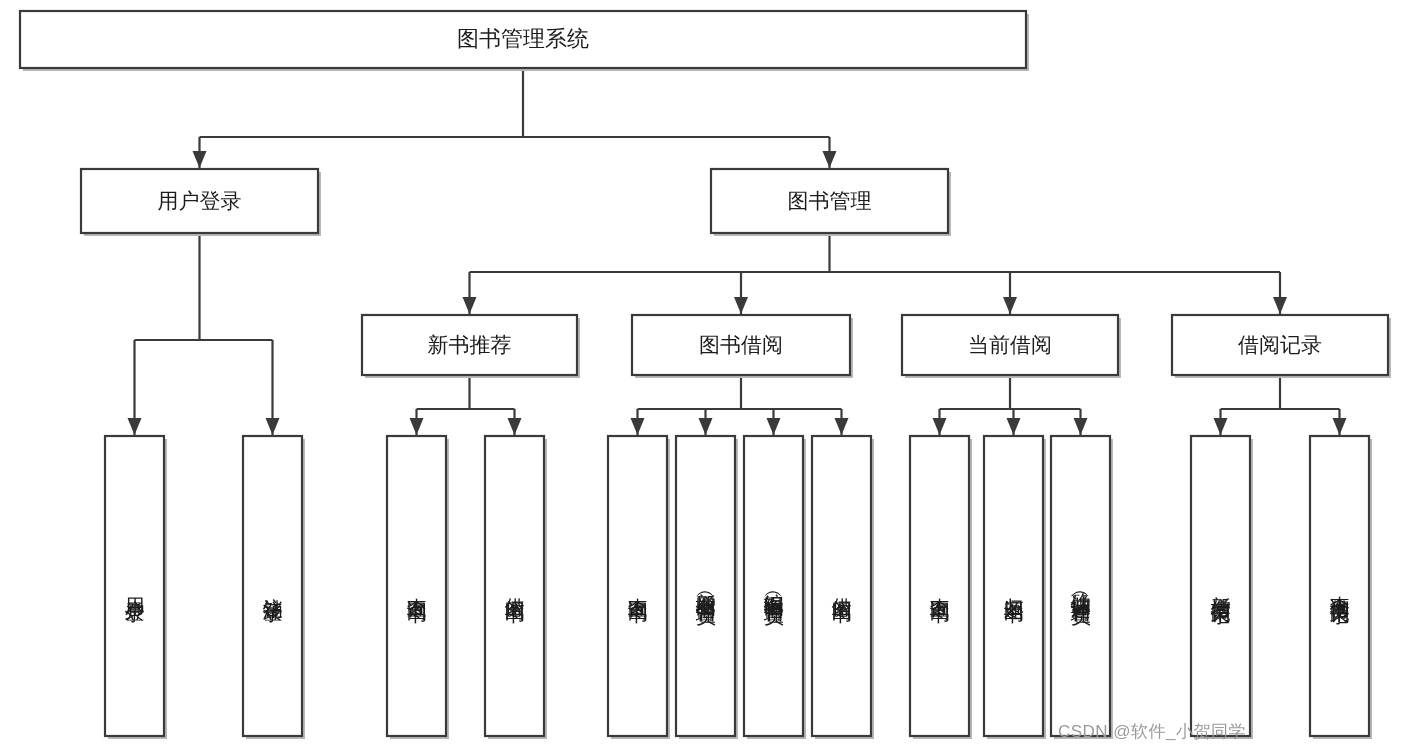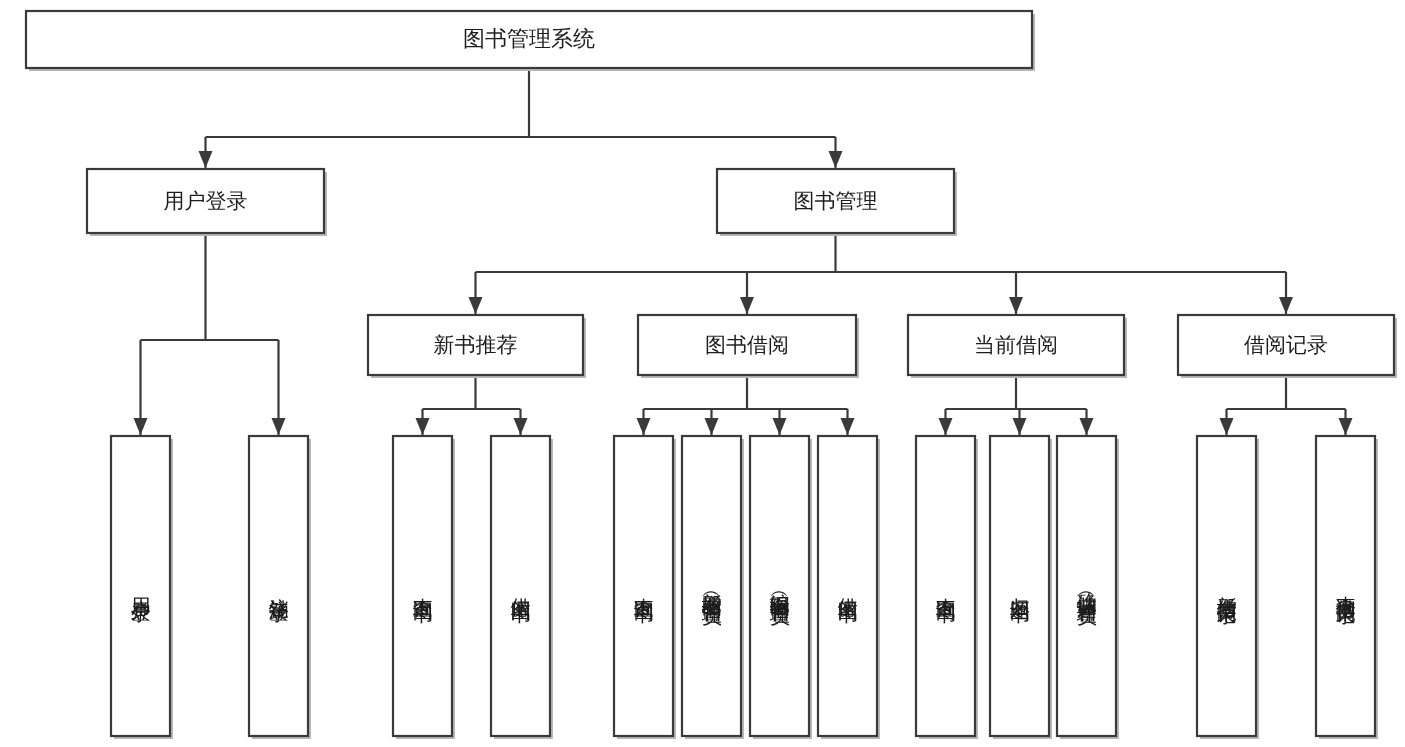--- a/index.html
+++ b/index.html
@@ -12,21 +12,20 @@
     width: 1405px;
     height: 747px;
     font-family: "Liberation Sans", "DejaVu Sans", sans-serif;
     overflow: hidden;
   }
   #diagram-root {
     position: relative;
     width: 1254px;
     height: 747px;
     background: #ffffff;
-    margin-left: 6px;
   }
   svg#tree-svg {
     position: absolute;
     left: 0;
     top: 0;
     width: 1405px;
     height: 747px;
     display: block;
   }
   .node-box {
@@ -211,13 +210,14 @@
       <div class="leaf-label" style="left: 676px; top: 436px; width: 59px; height: 300px;">新增图书（管理员）</div>
       <div class="leaf-label" style="left: 744px; top: 436px; width: 59px; height: 300px;">编辑图书（管理员）</div>
       <div class="leaf-label" style="left: 812px; top: 436px; width: 59px; height: 300px;">借阅图书</div>
       <div class="leaf-label" style="left: 910px; top: 436px; width: 59px; height: 300px;">查询图书</div>
       <div class="leaf-label" style="left: 984px; top: 436px; width: 59px; height: 300px;">归还图书</div>
       <div class="leaf-label" style="left: 1051px; top: 436px; width: 59px; height: 300px;">确认归还（管理员）</div>
       <div class="leaf-label" style="left: 1191px; top: 436px; width: 59px; height: 300px;">新增借阅记录</div>
       <div class="leaf-label" style="left: 1310px; top: 436px; width: 59px; height: 300px;">查询借阅记录</div>
     </div>
 
+  <div id="watermark">CSDN @软件_小贺同学</div>
 </div>
 
 </body></html>

